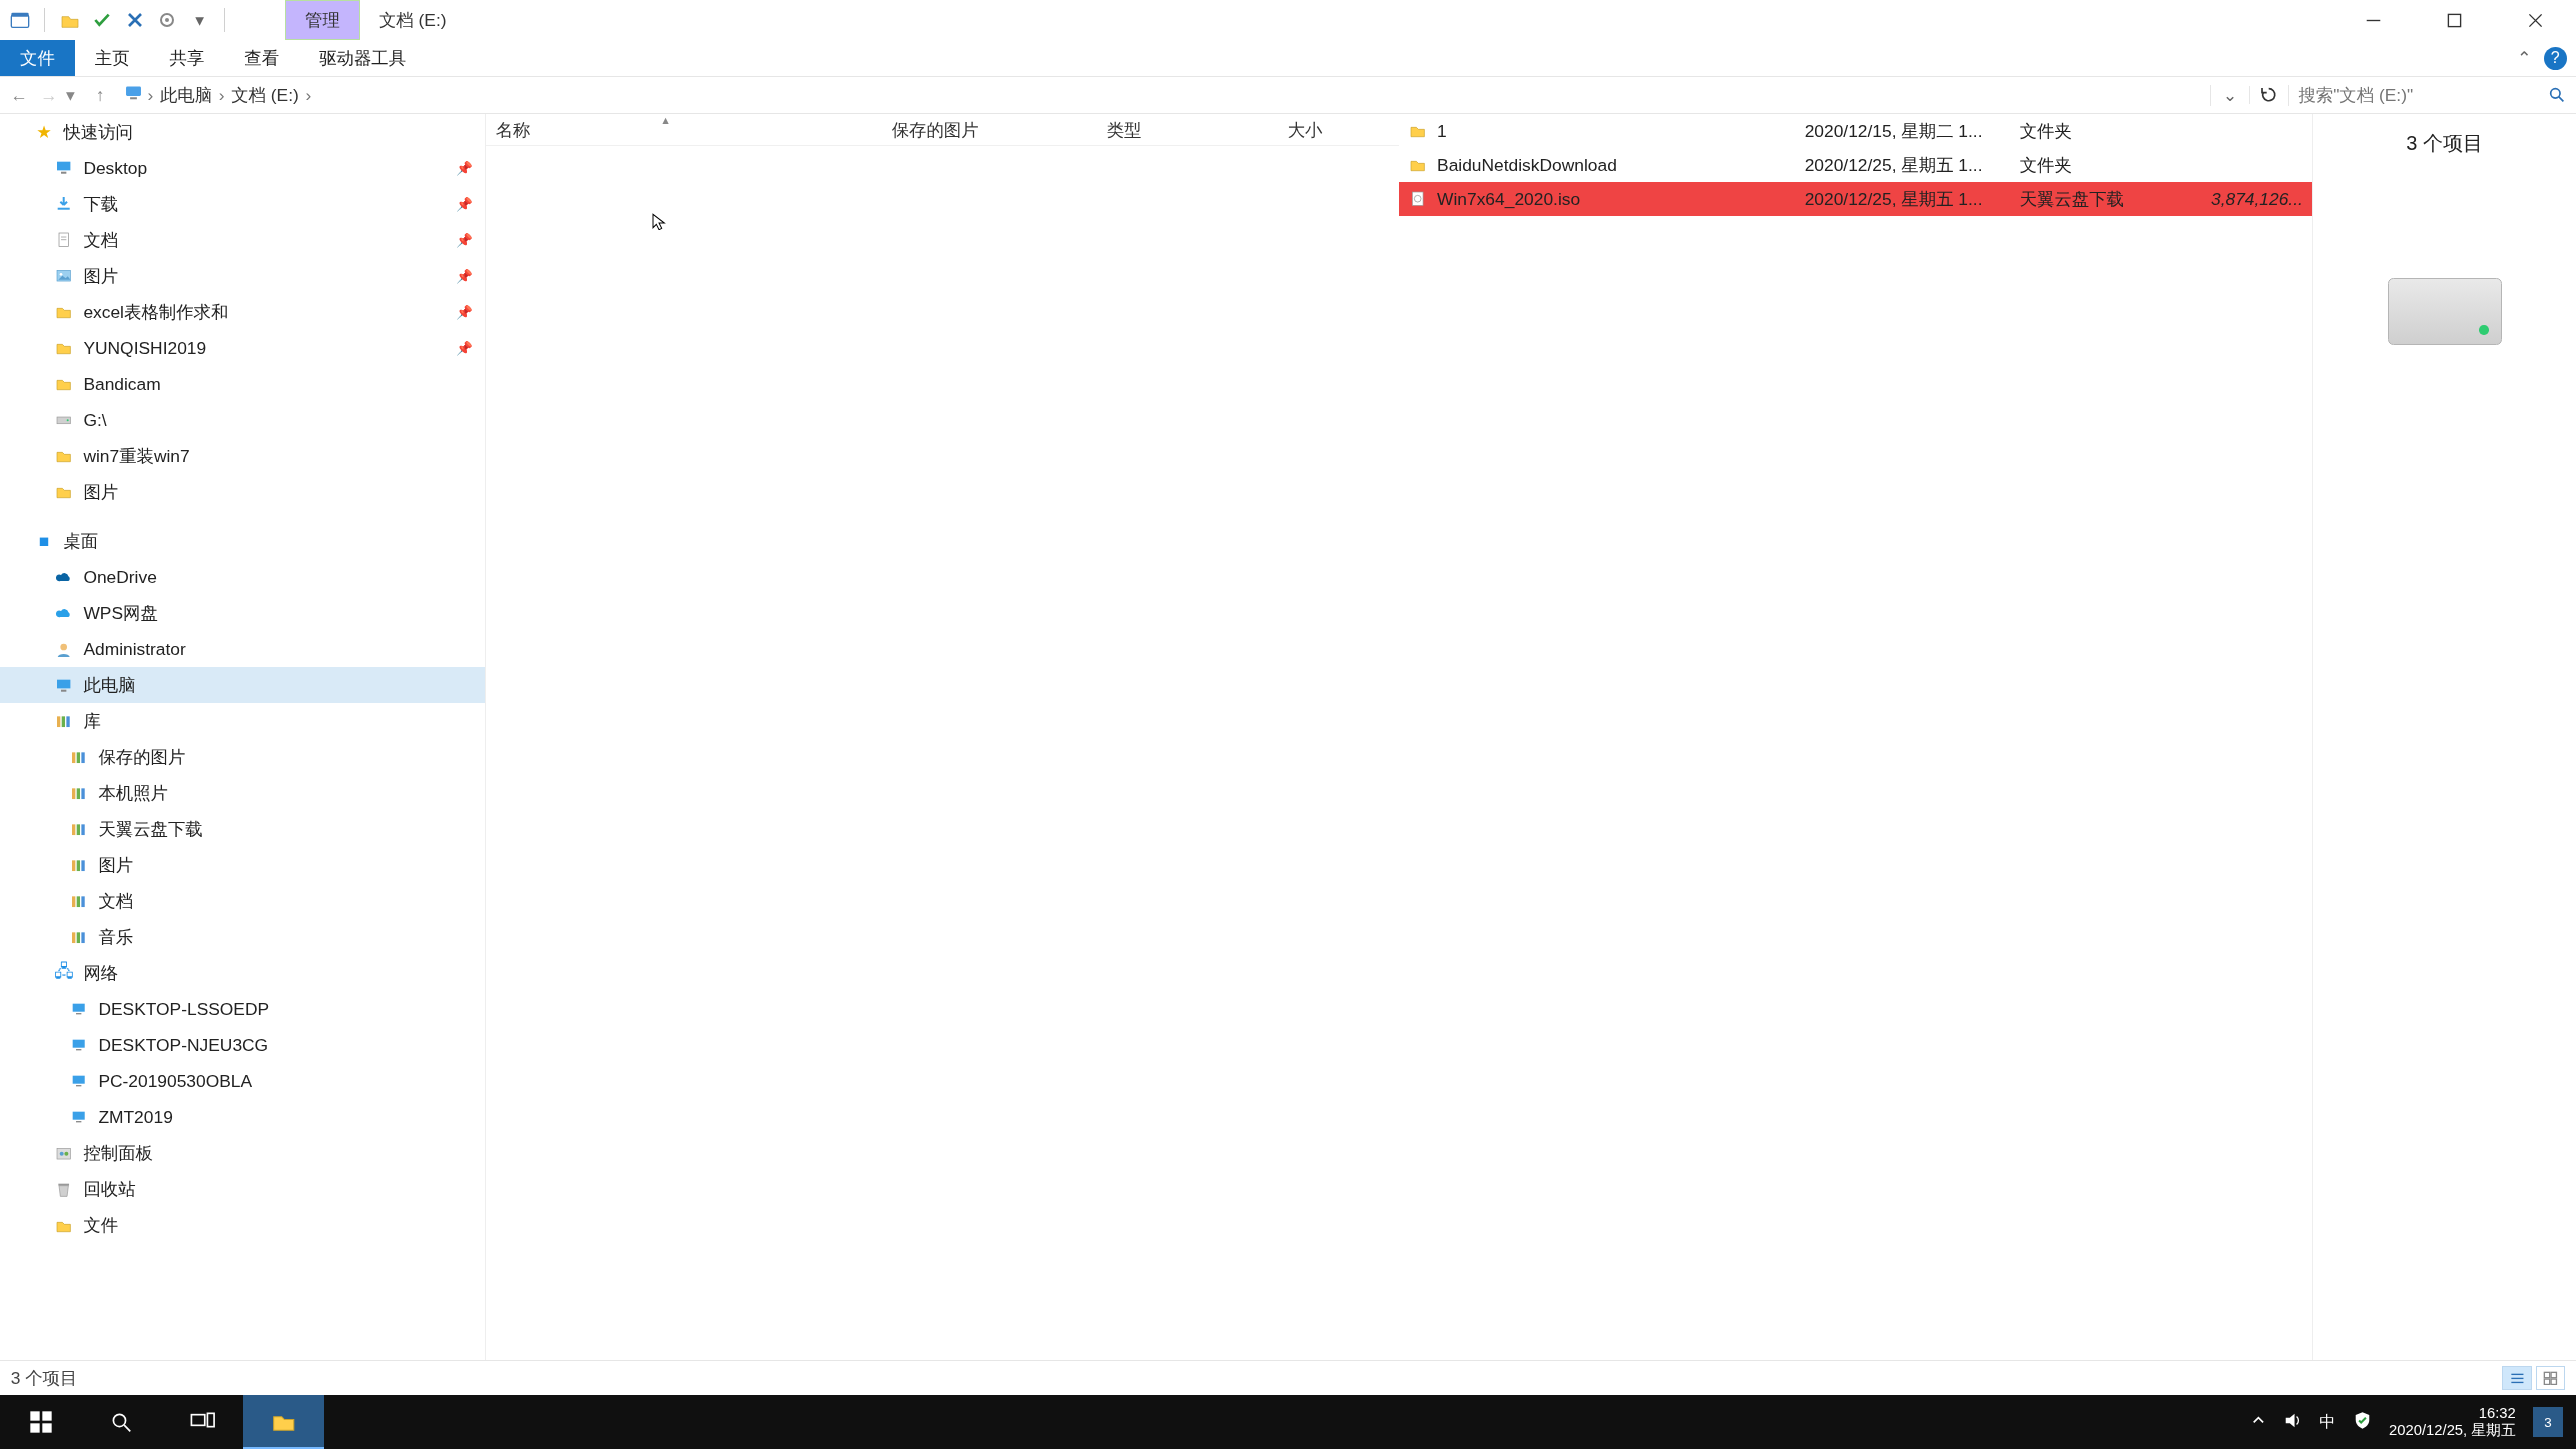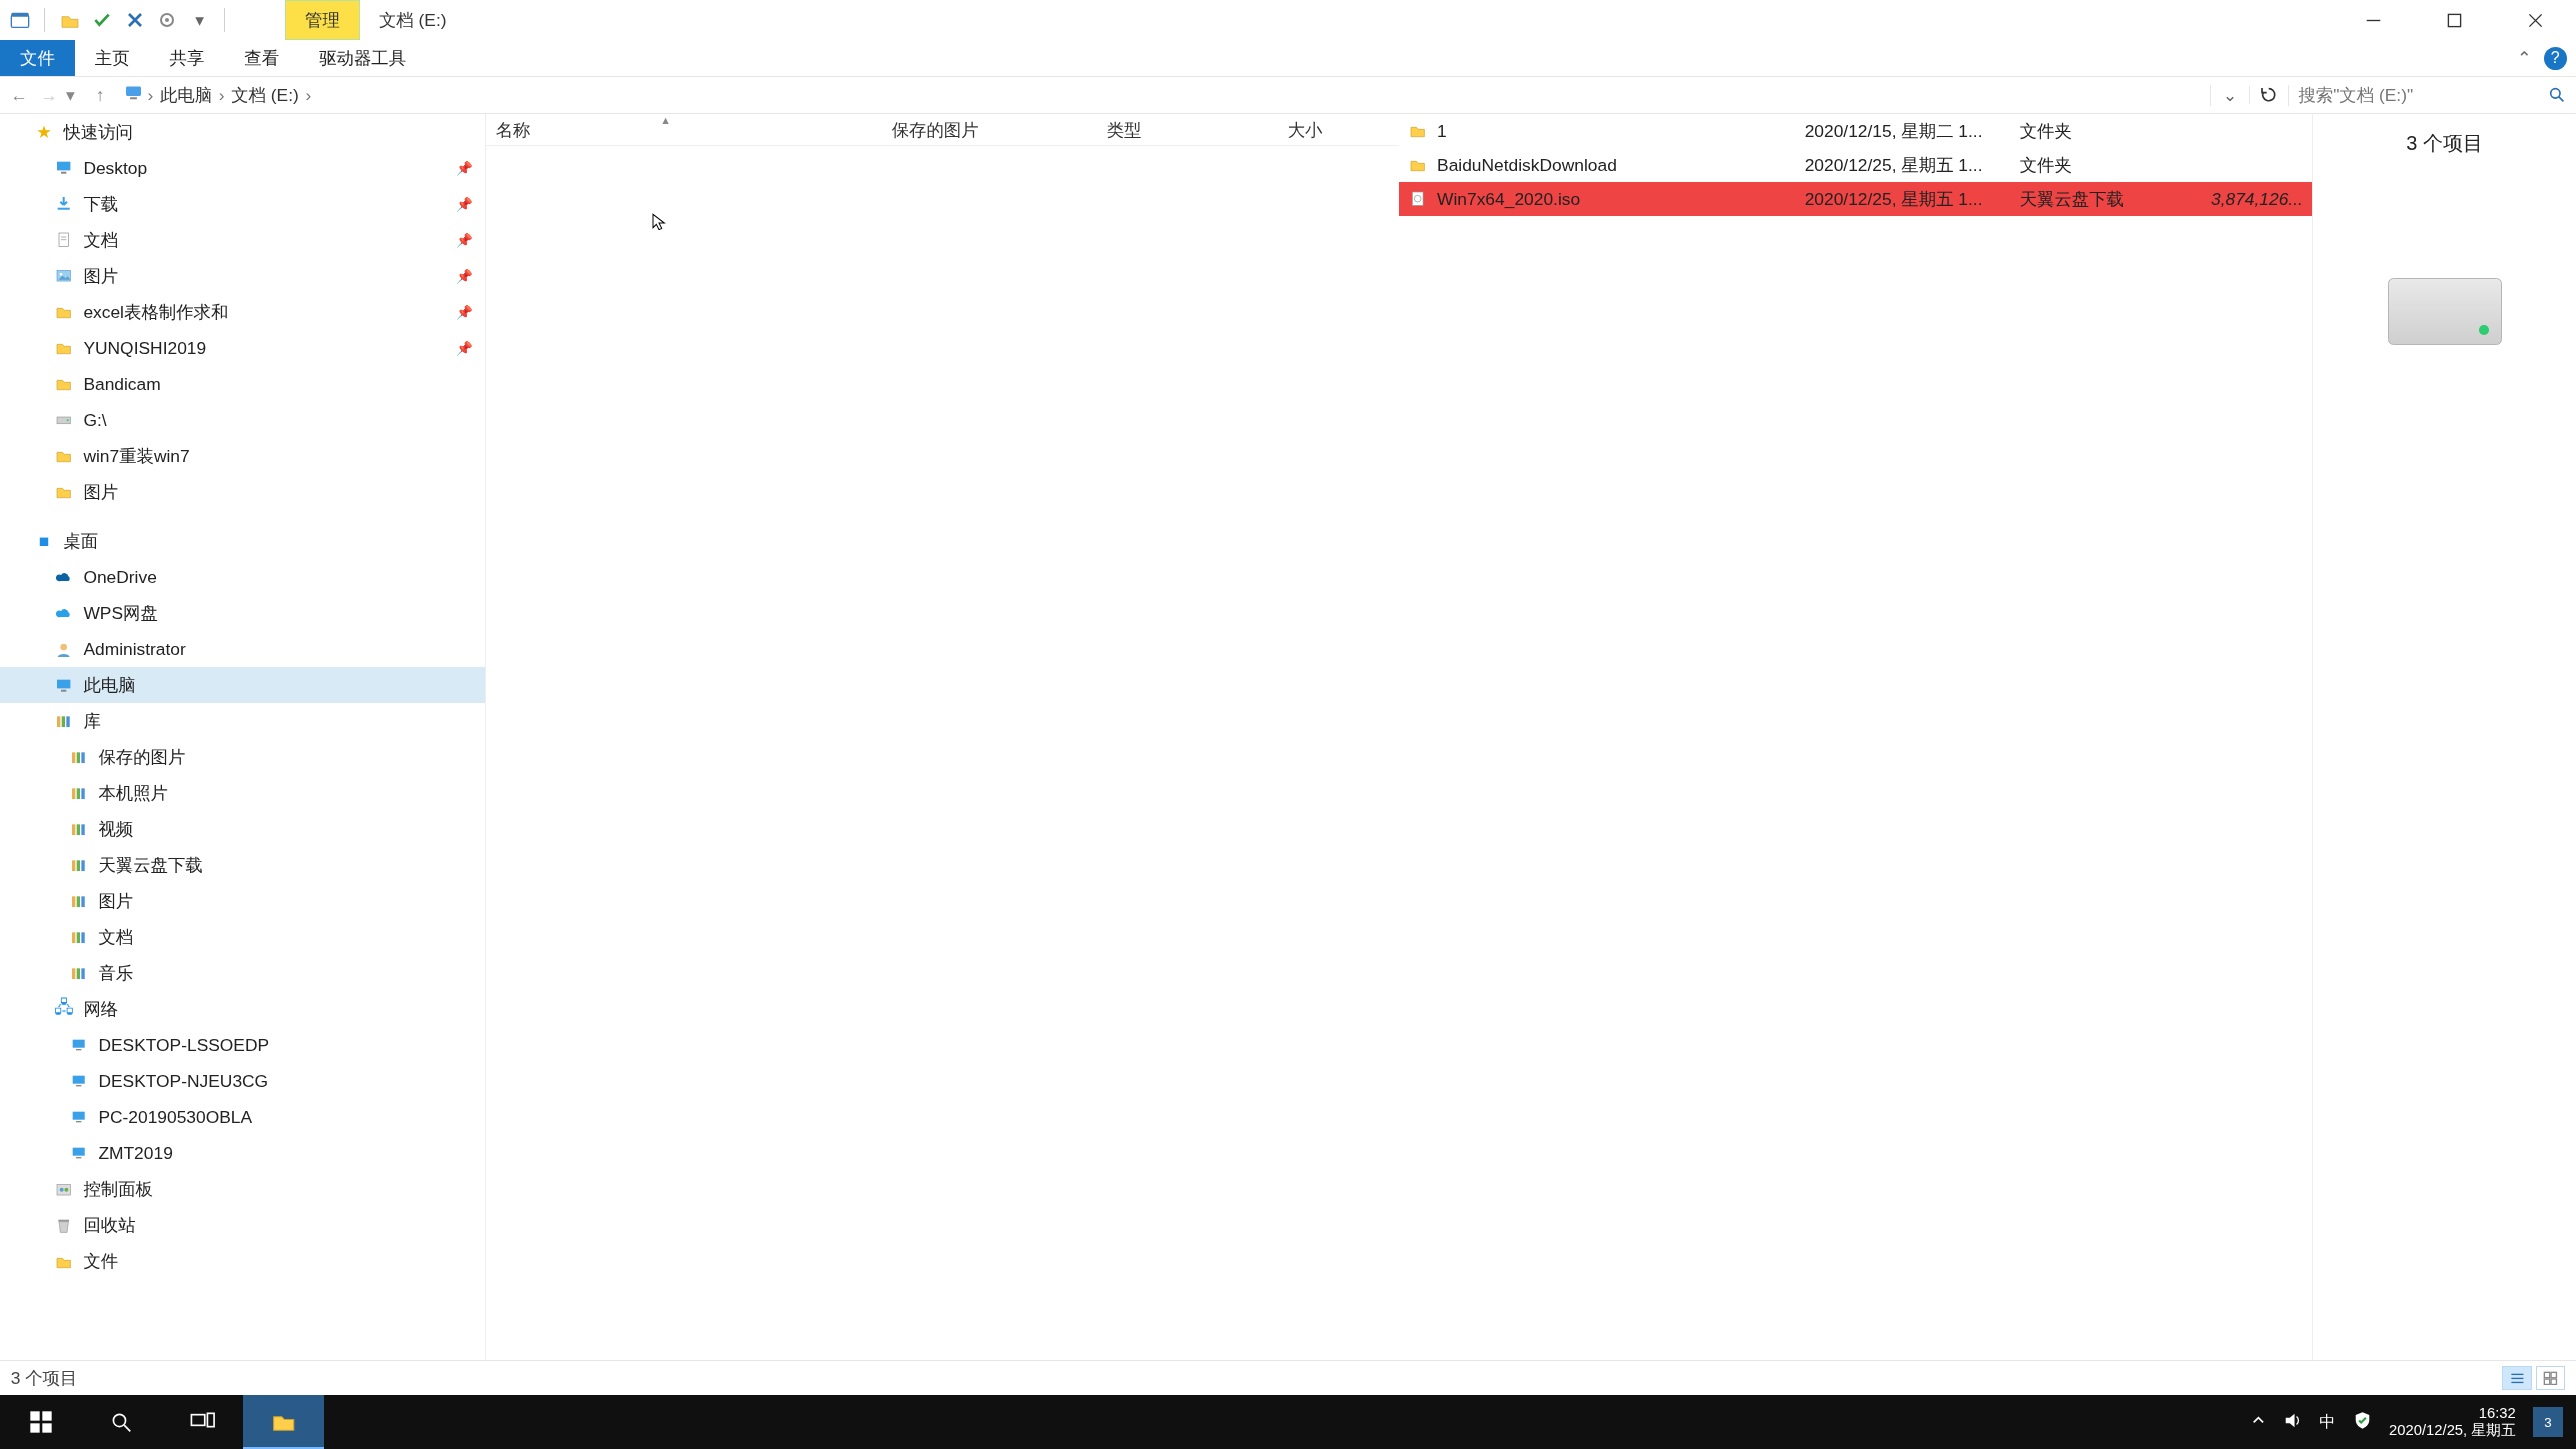--- a/index.html
+++ b/index.html
@@ -4,21 +4,21 @@
 <style>
   * { box-sizing: border-box; margin: 0; padding: 0; font-family: "Microsoft YaHei", "Segoe UI", sans-serif; }
   html, body { width: 2576px; height: 1449px; overflow: hidden; background: #fff; }
 
   
   .title-bar { display: flex; align-items: center; height: 40px; background: #fff; font-size: 17.4px; color: #333; }
   .title-bar .qat { display: flex; align-items: center; gap: 9.4px; padding-left: 8px; }
   .title-bar .qat .ico { width: 23px; height: 23px; display:flex; align-items:center; justify-content:center; }
   .title-bar .qat .sep { width:0.7px; height:24px; background:#d0d0d0; margin:0 4px;}
   .title-bar .center { display:flex; align-items:center; gap:0px; margin-left: 56px;}
-  .title-bar .ribbon-cap { padding: 0 19px; height:40px; display:flex; align-items:center; background:#fde047; color:#333; border:0.7px solid #b8e0a0;}
+  .title-bar .ribbon-cap { padding: 0 19px; height:40px; display:flex; align-items:center; background:#c4b5fd; color:#333; border:0.7px solid #b8e0a0;}
   .title-bar .center .loc { padding-left: 19px; }
   .title-bar .win-btns { margin-left:auto; display:flex; }
   .title-bar .win-btns .wb { width: 81px; height:40px; display:flex; align-items:center; justify-content:center; color:#555;}
 
   
   .ribbon { display:flex; align-items:stretch; height:36px; font-size:17.4px; color:#222; }
   .ribbon .tab { padding:0 20px; display:flex; align-items:center; }
   .ribbon .tab.file { background:#1975c5; color:#fff; }
   .ribbon .spacer { flex:1;}
   .ribbon .end { display:flex; align-items:center; padding-right:9.4px; gap:12px;}
@@ -370,30 +370,20 @@
       <span>本机照片</span>
     </div>
         <div class="item pad3">
       <span class="ico">
             <svg width="17.4" height="17.4" viewBox="0 0 26 26">
               <rect x="3" y="5" width="5" height="16" fill="#e8b050"></rect>
               <rect x="10" y="5" width="5" height="16" fill="#6ab04c"></rect>
               <rect x="17" y="5" width="5" height="16" fill="#4a90d9"></rect>
             </svg>
           </span>
-      <span>视频</span>
-    </div>
-        <div class="item pad3">
-      <span class="ico">
-            <svg width="17.4" height="17.4" viewBox="0 0 26 26">
-              <rect x="3" y="5" width="5" height="16" fill="#e8b050"></rect>
-              <rect x="10" y="5" width="5" height="16" fill="#6ab04c"></rect>
-              <rect x="17" y="5" width="5" height="16" fill="#4a90d9"></rect>
-            </svg>
-          </span>
       <span>天翼云盘下载</span>
     </div>
         <div class="item pad3">
       <span class="ico">
             <svg width="17.4" height="17.4" viewBox="0 0 26 26">
               <rect x="3" y="5" width="5" height="16" fill="#e8b050"></rect>
               <rect x="10" y="5" width="5" height="16" fill="#6ab04c"></rect>
               <rect x="17" y="5" width="5" height="16" fill="#4a90d9"></rect>
             </svg>
           </span>

